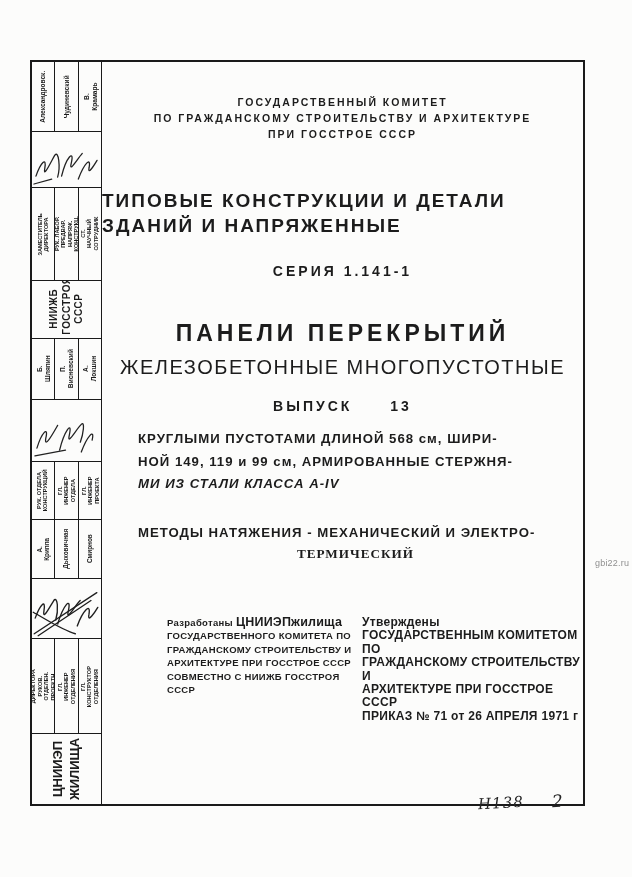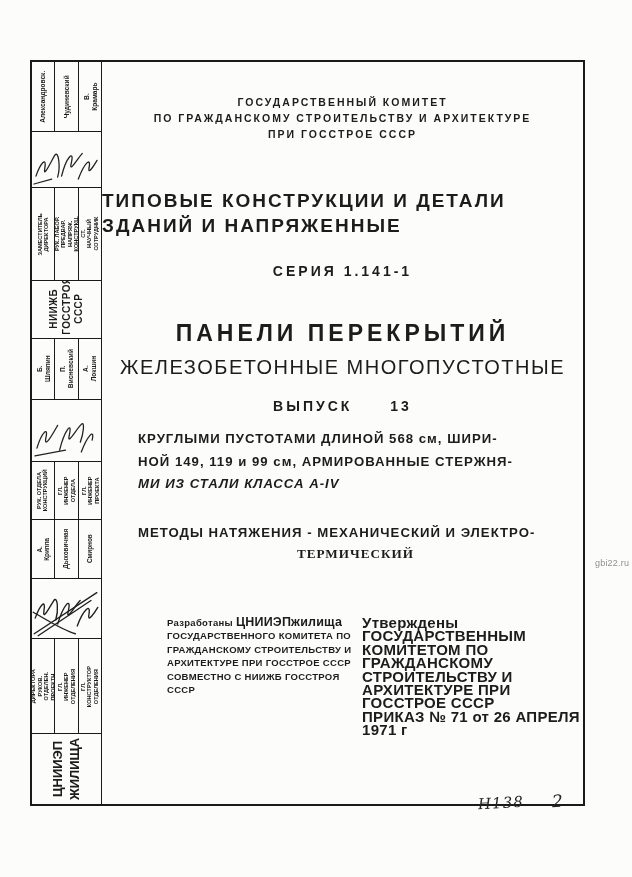--- a/index.html
+++ b/index.html
@@ -53,21 +53,21 @@
   .vypusk .num{margin-left:38px;}
   .desc{position:absolute;top:366px;left:36px;right:10px;
     font-weight:700;font-size:13.2px;letter-spacing:1px;line-height:22.5px;}
   .desc .centered{font-style:italic;}
   .methods{position:absolute;top:460px;left:36px;right:10px;
     font-weight:700;font-size:13.2px;letter-spacing:1px;line-height:21px;}
   .methods .centered{text-align:center;font-family:Liberation Serif, serif;}
   .foot-dev{position:absolute;top:554px;left:36px;width:214px;
     font-weight:700;font-size:9.5px;letter-spacing:.3px;line-height:13.4px;margin-left:29px;}
   .foot-appr{position:absolute;top:554px;left:260px;width:222px;
-    font-weight:700;font-size:15px;letter-spacing:.3px;line-height:13.4px;}
+    font-weight:700;font-size:12px;letter-spacing:.3px;line-height:13.4px;}
   .foot-dev .org-big{font-size:12.5px;letter-spacing:.2px;}
   
   .watermark{position:absolute;left:595px;top:558px;font-size:9px;color:#8f8f8f;
     font-weight:400;letter-spacing:.2px;}
   .hand{position:absolute;font-family:"DejaVu Serif",serif;font-style:italic;
     color:#242424;transform:rotate(-3deg);}
   .hand-code{left:478px;top:794px;font-size:15px;letter-spacing:1px;}
   .hand-page{left:552px;top:791px;font-size:17px;}
 </style>
 </head>

